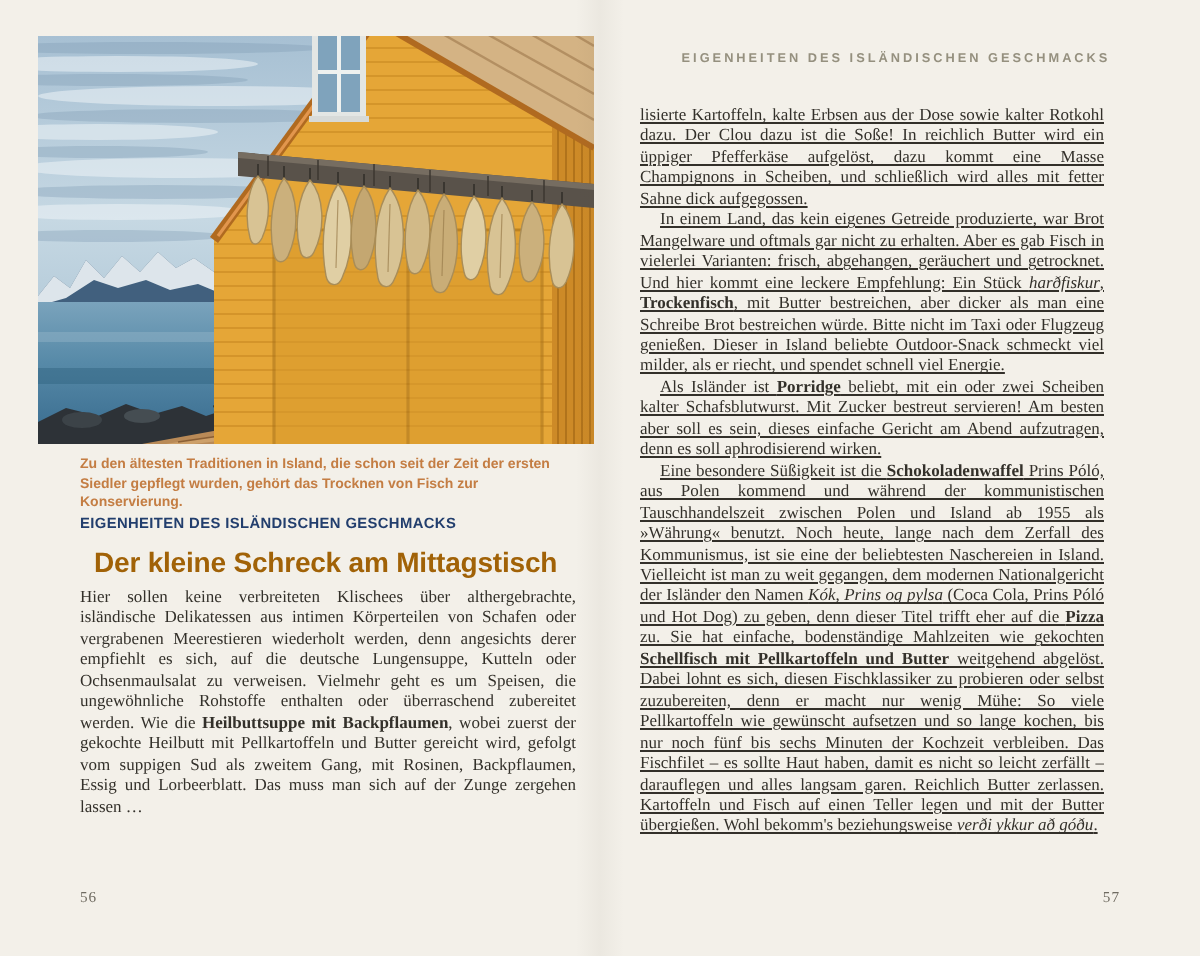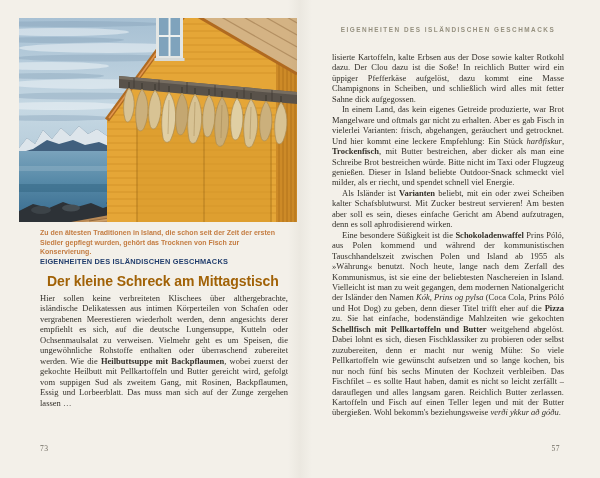--- a/index.html
+++ b/index.html
@@ -43,21 +43,21 @@
   .bodytext{
     position:absolute;color:#33302a;
     font-size:8.5px;line-height:10.45px;text-align:justify;
     hyphens:auto;overflow:hidden;
   }
   .bodytext p{margin:0;}
   .bodytext p.indent{text-indent:10px;}
   .bodytext strong{font-weight:bold;}
   .bodytext em{font-style:italic;}
   #left-body{left:40px;top:293px;width:248px;height:140px;}
-  #right-body{left:32px;top:52px;width:232px;height:392px;}
+  #right-body{left:20px;top:52px;width:232px;height:392px;text-decoration:underline;}
   .pagenum{
     position:absolute;top:444px;
     font-size:7.6px;color:#6f6b61;letter-spacing:0.5px;
   }
   .pagenum.left{left:40px;}
   .pagenum.right{right:40px;}
 
   
   .running-header{
     position:absolute;left:32px;top:26px;width:232px;text-align:center;
@@ -267,30 +267,30 @@
 
     <figcaption class="caption">Zu den ältesten Traditionen in Island, die schon seit der Zeit der ersten Siedler gepflegt wurden, gehört das Trocknen von Fisch zur Konservierung.</figcaption>
 
     <div class="kicker">EIGENHEITEN DES ISLÄNDISCHEN GESCHMACKS</div>
     <h1 class="title">Der kleine Schreck am Mittagstisch</h1>
 
     <div class="bodytext" id="left-body" lang="de">
         <p class=""><span>Hier sollen keine verbreiteten Klischees über althergebrachte, isländische Delikatessen aus intimen Körperteilen von Schafen oder vergrabenen Meerestieren wiederholt werden, denn angesichts derer empfiehlt es sich, auf die deutsche Lungensuppe, Kutteln oder Ochsenmaulsalat zu verweisen. Vielmehr geht es um Speisen, die ungewöhnliche Rohstoffe enthalten oder überraschend zubereitet werden. Wie die </span><strong>Heilbuttsuppe mit Backpflaumen</strong><span>, wobei zuerst der gekochte Heilbutt mit Pellkartoffeln und Butter gereicht wird, gefolgt vom suppigen Sud als zweitem Gang, mit Rosinen, Backpflaumen, Essig und Lorbeerblatt. Das muss man sich auf der Zunge zergehen lassen …</span></p>
       </div>
 
-    <div class="pagenum left">73</div>
+    <div class="pagenum left">56</div>
   </div>
 
   <div class="page right">
     <div class="running-header">EIGENHEITEN DES ISLÄNDISCHEN GESCHMACKS</div>
 
     <div class="bodytext" id="right-body" lang="de">
         <p class=""><span>lisierte Kartoffeln, kalte Erbsen aus der Dose sowie kalter Rotkohl dazu. Der Clou dazu ist die Soße! In reichlich Butter wird ein üppiger Pfefferkäse aufgelöst, dazu kommt eine Masse Champignons in Scheiben, und schließlich wird alles mit fetter Sahne dick aufgegossen.</span></p>
         <p class="indent"><span>In einem Land, das kein eigenes Getreide produzierte, war Brot Mangelware und oftmals gar nicht zu erhalten. Aber es gab Fisch in vielerlei Varianten: frisch, abgehangen, geräuchert und getrocknet. Und hier kommt eine leckere Empfehlung: Ein Stück </span><em>harðfiskur</em><span>, </span><strong>Trockenfisch</strong><span>, mit Butter bestreichen, aber dicker als man eine Schreibe Brot bestreichen würde. Bitte nicht im Taxi oder Flugzeug genießen. Dieser in Island beliebte Outdoor-Snack schmeckt viel milder, als er riecht, und spendet schnell viel Energie.</span></p>
-        <p class="indent"><span>Als Isländer ist </span><strong>Varianten</strong><span> beliebt, mit ein oder zwei Scheiben kalter Schafsblutwurst. Mit Zucker bestreut servieren! Am besten aber soll es sein, dieses einfache Gericht am Abend aufzutragen, denn es soll aphrodisierend wirken.</span></p>
+        <p class="indent"><span>Als Isländer ist </span><strong>Porridge</strong><span> beliebt, mit ein oder zwei Scheiben kalter Schafsblutwurst. Mit Zucker bestreut servieren! Am besten aber soll es sein, dieses einfache Gericht am Abend aufzutragen, denn es soll aphrodisierend wirken.</span></p>
         <p class="indent"><span>Eine besondere Süßigkeit ist die </span><strong>Schokoladenwaffel</strong><span> Prins Póló, aus Polen kommend und während der kommunistischen Tauschhandelszeit zwischen Polen und Island ab 1955 als »Währung« benutzt. Noch heute, lange nach dem Zerfall des Kommunismus, ist sie eine der beliebtesten Naschereien in Island. Vielleicht ist man zu weit gegangen, dem modernen Nationalgericht der Isländer den Namen </span><em>Kók, Prins og pylsa</em><span> (Coca Cola, Prins Póló und Hot Dog) zu geben, denn dieser Titel trifft eher auf die </span><strong>Pizza</strong><span> zu. Sie hat einfache, bodenständige Mahlzeiten wie gekochten </span><strong>Schellfisch mit Pellkartoffeln und Butter</strong><span> weitgehend abgelöst. Dabei lohnt es sich, diesen Fischklassiker zu probieren oder selbst zuzubereiten, denn er macht nur wenig Mühe: So viele Pellkartoffeln wie gewünscht aufsetzen und so lange kochen, bis nur noch fünf bis sechs Minuten der Kochzeit verbleiben. Das Fischfilet – es sollte Haut haben, damit es nicht so leicht zerfällt – darauflegen und alles langsam garen. Reichlich Butter zerlassen. Kartoffeln und Fisch auf einen Teller legen und mit der Butter übergießen. Wohl bekomm's beziehungsweise </span><em>verði ykkur að góðu</em><span>.</span></p>
       </div>
 
     <div class="pagenum right">57</div>
   </div>
 
   <div class="gutter"></div>
 </div>
 
 </body></html>

